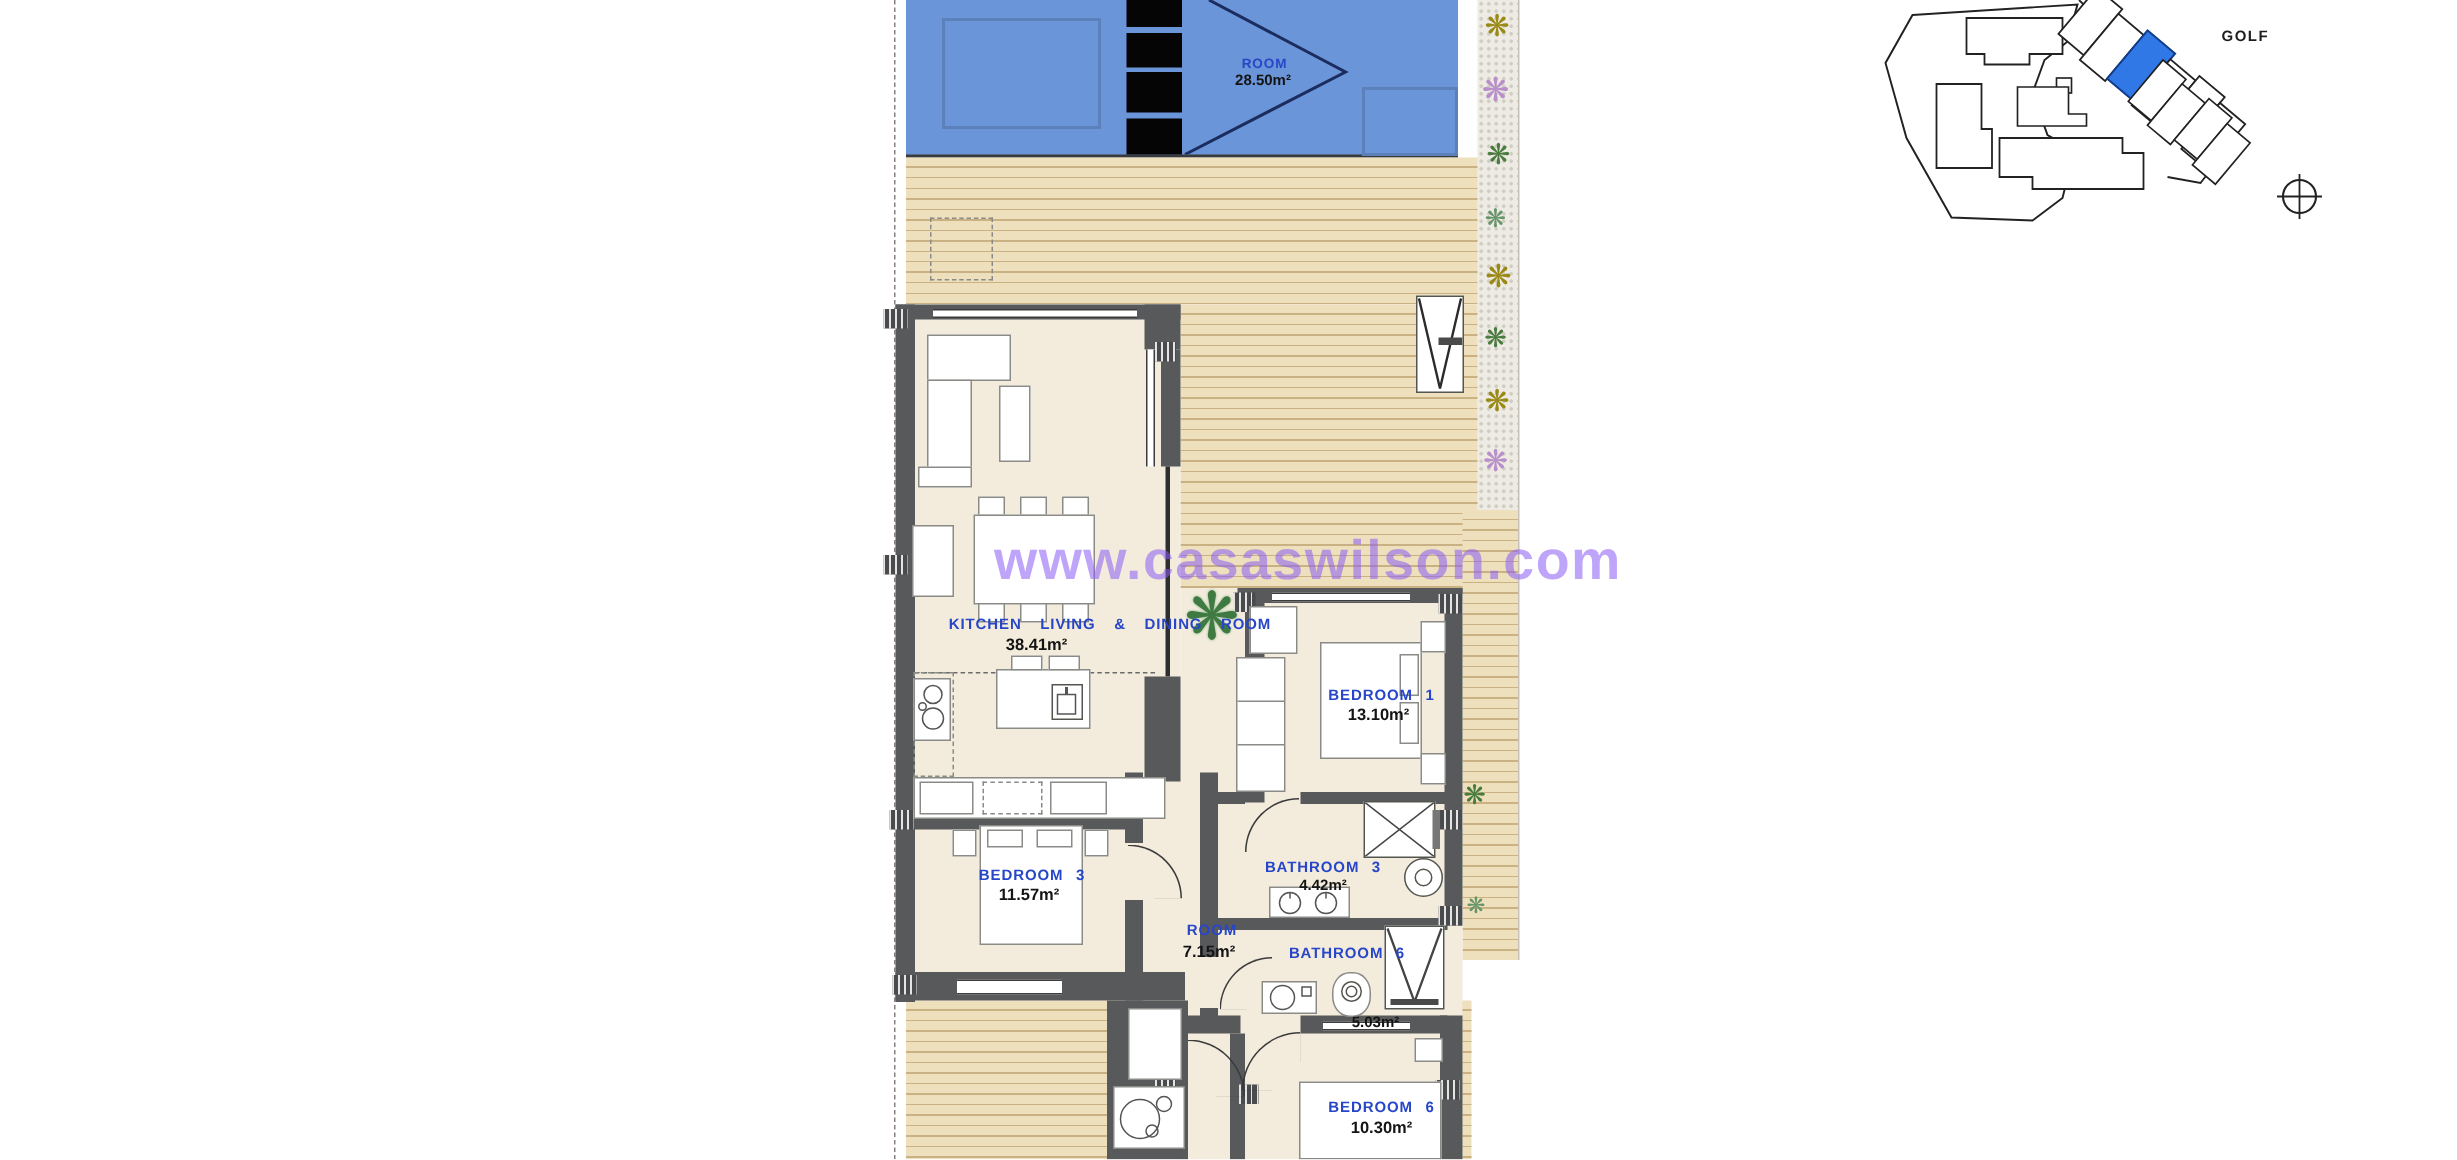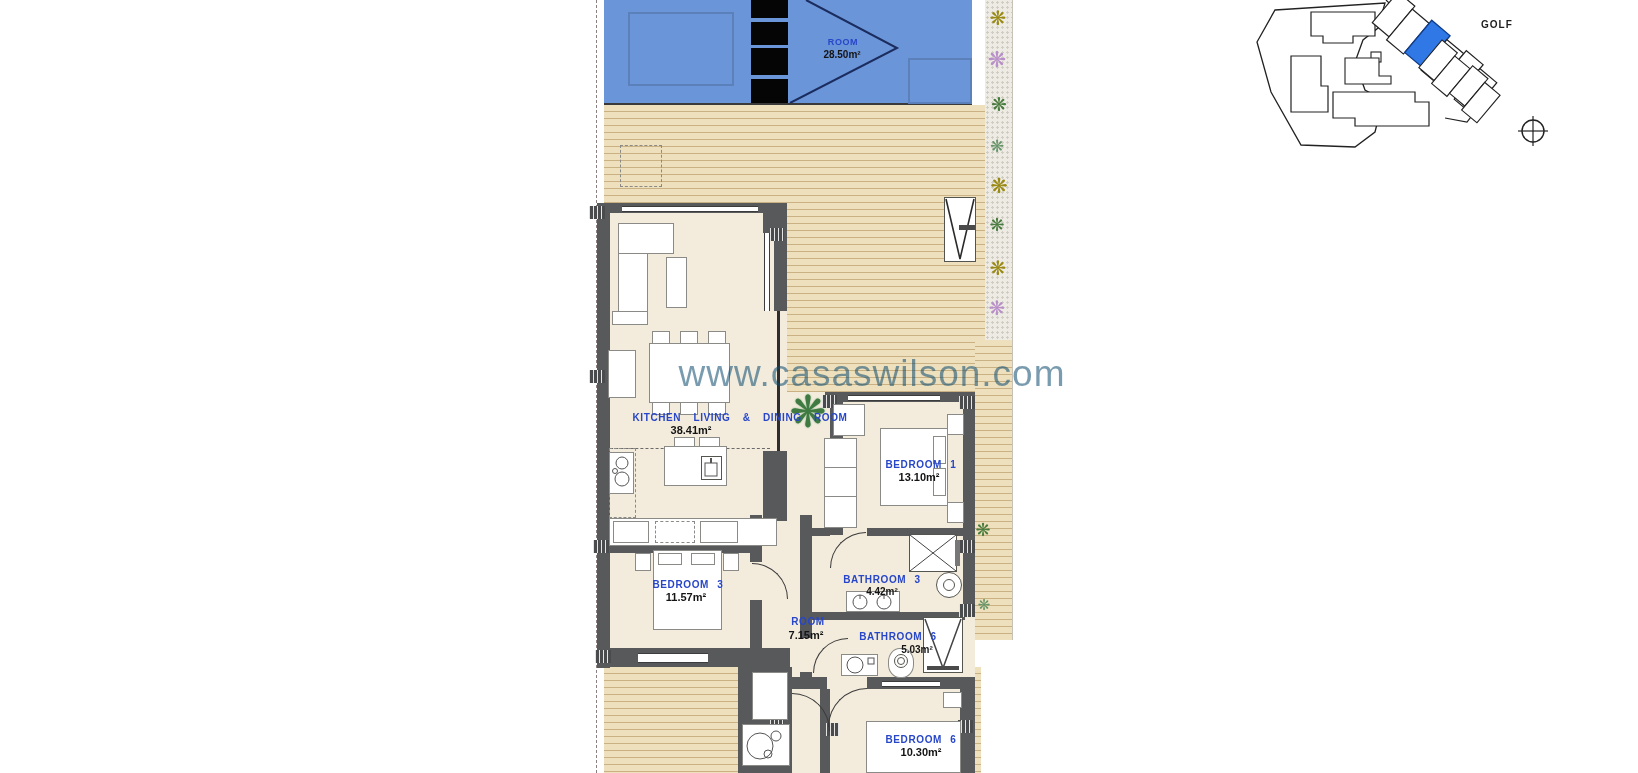--- a/index.html
+++ b/index.html
@@ -17,21 +17,21 @@
   .gravel{background:#edebe4;background-image:radial-gradient(#cfccc1 1px,rgba(0,0,0,0) 1.2px);background-size:5px 5px;}
   .furn{background:#ffffff;border:1px solid #8a8a86;box-sizing:border-box;}
   .furn2{background:#ffffff;border:1px solid #55554f;box-sizing:border-box;}
   .tick{background:#4a4b4d;background-image:repeating-linear-gradient(to right,rgba(255,255,255,.85) 0 1px,rgba(0,0,0,0) 1px 4px);}
   .arc{border-left:1.4px solid #3a3a3a;border-top:1.4px solid #3a3a3a;border-radius:100% 0 0 0;box-sizing:border-box;}
   .arc2{border-right:1.4px solid #3a3a3a;border-top:1.4px solid #3a3a3a;border-radius:0 100% 0 0;box-sizing:border-box;}
   .dash{border:1px dashed #8a8a86;box-sizing:border-box;background:none;}
   
   .rlabel{color:#2746c8;font-size:10px;font-weight:bold;letter-spacing:.6px;word-spacing:5px;white-space:nowrap;transform:translate(-50%,-50%);}
   .rarea{color:#141414;font-size:11px;font-weight:bold;white-space:nowrap;transform:translate(-50%,-50%);}
-  .watermark{color:#0c4a6e;opacity:.55;font-size:37px;font-weight:normal;letter-spacing:1px;white-space:nowrap;transform:translate(-50%,-50%);}
+  .watermark{color:#8b5cf6;opacity:.55;font-size:37px;font-weight:bold;letter-spacing:1px;white-space:nowrap;transform:translate(-50%,-50%);}
   .golf{color:#1d1d1d;font-size:10px;font-weight:bold;letter-spacing:1px;}
   .plant{position:absolute;transform:translate(-50%,-50%);line-height:1;user-select:none;}
   .circle{border-radius:50%;box-sizing:border-box;border:1.4px solid #55554f;background:#fff;}
 </style>
 </head>
 <body>
 
 <div id="stage">
 
   <div class="abs" style="left:596px;top:0;width:0;height:773px;border-left:1px dashed #8c7f7f;"></div>
@@ -249,21 +249,21 @@
   <div class="abs rlabel" style="left:921px;top:464px;">BEDROOM 1</div>
   <div class="abs rarea" style="left:919px;top:477px;">13.10m²</div>
 
   <div class="abs rlabel" style="left:688px;top:584px;">BEDROOM 3</div>
   <div class="abs rarea" style="left:686px;top:597px;">11.57m²</div>
 
   <div class="abs rlabel" style="left:882px;top:579px;">BATHROOM 3</div>
   <div class="abs rarea" style="left:882px;top:591px;font-size:10px;">4.42m²</div>
 
   <div class="abs rlabel" style="left:898px;top:636px;">BATHROOM 6</div>
-  <div class="abs rarea" style="left:897px;top:649px;font-size:10px;padding-left:40px;">5.03m²</div>
+  <div class="abs rarea" style="left:897px;top:682px;font-size:10px;padding-left:40px;">5.03m²</div>
 
   <div class="abs rlabel" style="left:808px;top:621px;">ROOM</div>
   <div class="abs rarea" style="left:806px;top:635px;">7.15m²</div>
 
   <div class="abs rlabel" style="left:921px;top:739px;">BEDROOM 6</div>
   <div class="abs rarea" style="left:921px;top:752px;">10.30m²</div>
 
   <div class="abs watermark" style="left:872px;top:374px;">www.casaswilson.com</div>
 
   <div class="abs" style="left:1205px;top:0;width:345px;height:155px;">

